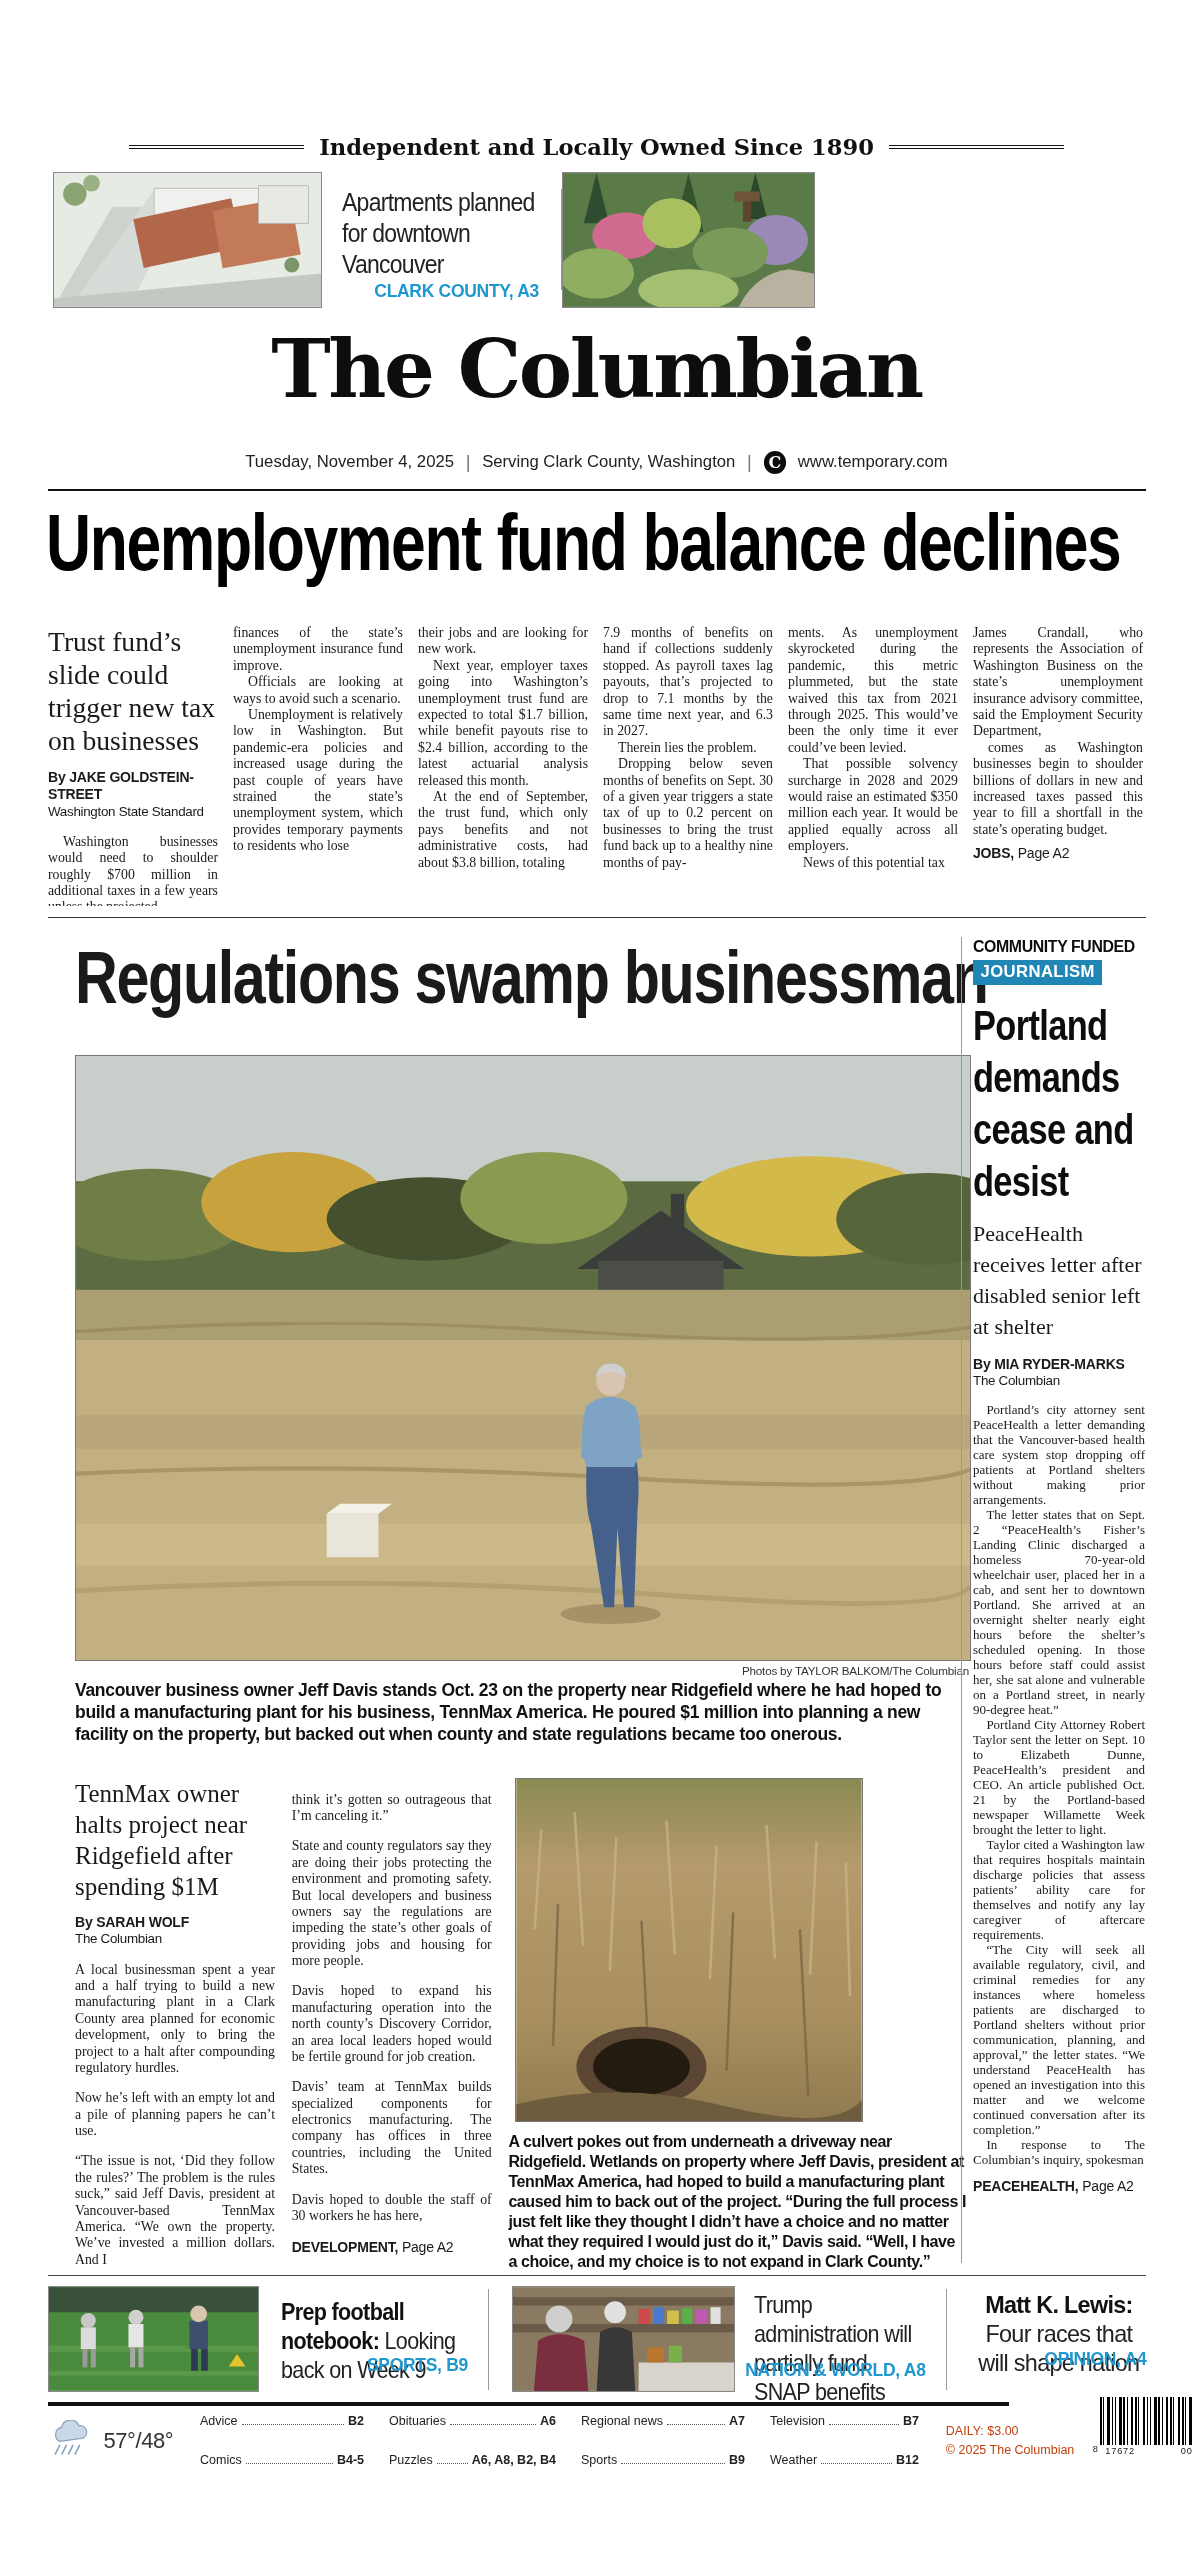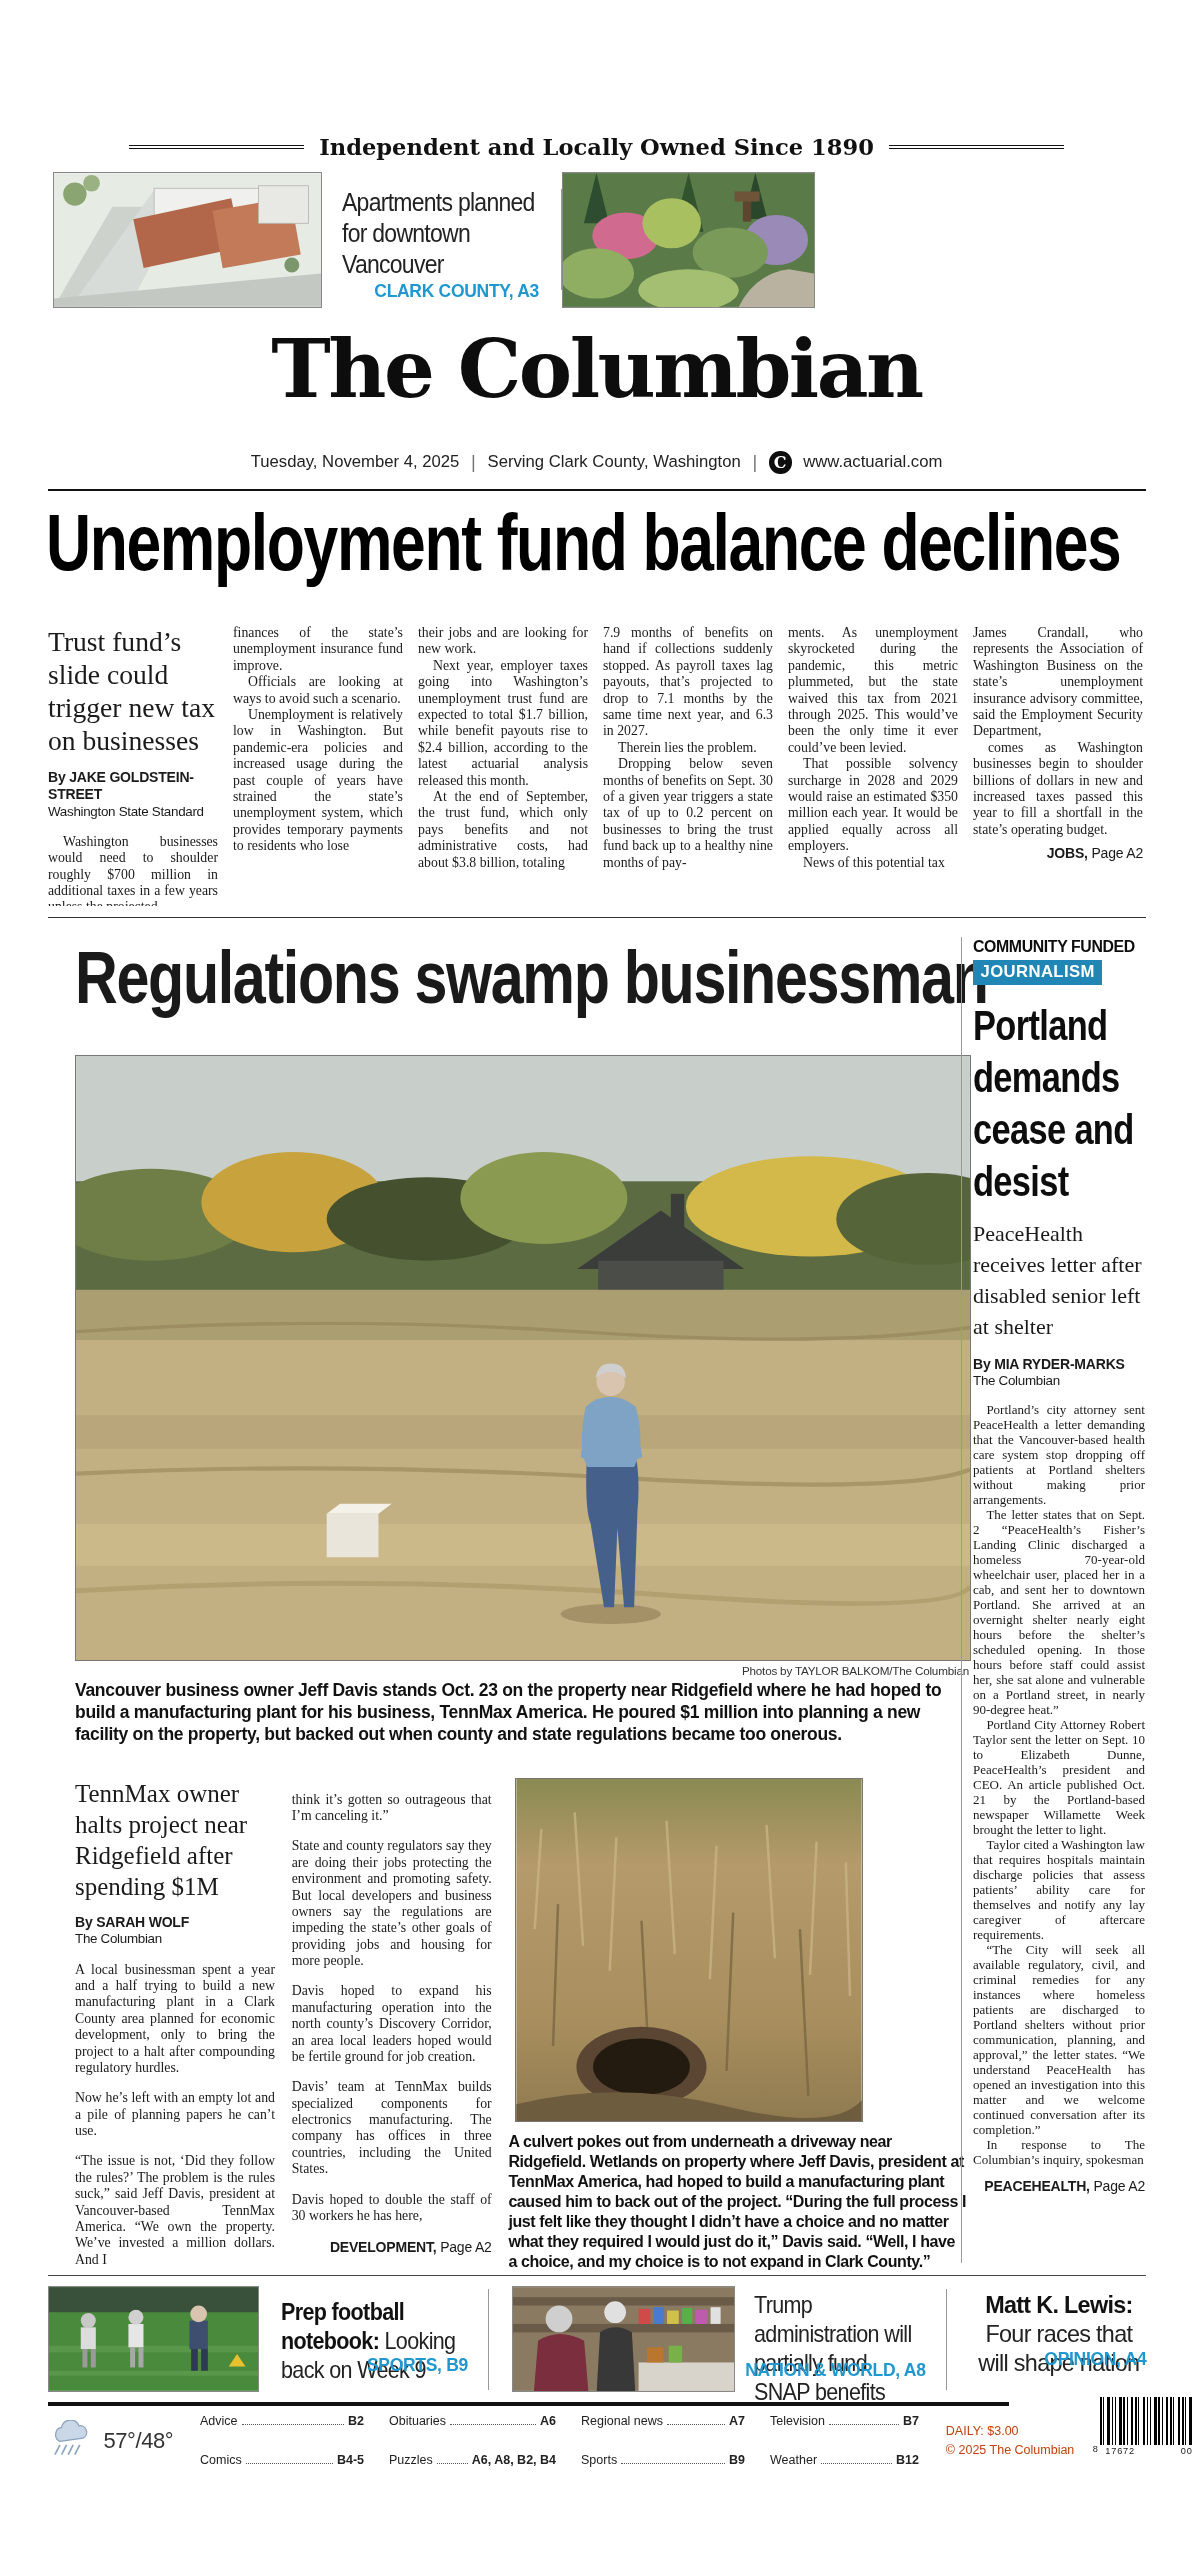--- a/index.html
+++ b/index.html
@@ -34,21 +34,21 @@
   .lead-hl { position:absolute; top:498px; left:46px; font-family:"Liberation Sans", sans-serif; font-weight:700;
              font-size:79px; line-height:90px; letter-spacing:-1.7px; color:#000; white-space:nowrap;
              transform:scaleX(0.79); transform-origin:left top; }
   .lead-cols { position:absolute; top:625px; left:48px; width:1098px; height:281px; display:flex; gap:15px; overflow:hidden; }
   .col { width:170px; flex:none; font-size:13.8px; line-height:16.4px; text-align:justify; }
   .col p { margin:0; text-indent:15px; }
   .cont p:first-child { text-indent:0; }
   .deck { font-size:27.6px; line-height:33px; text-align:left; color:#1a1a1a; margin-bottom:11.7px; }
   .byline { font-family:"Liberation Sans", sans-serif; font-weight:700; font-size:14px; line-height:17.5px; letter-spacing:-0.2px; text-align:left; }
   .byline-org { font-family:"Liberation Sans", sans-serif; font-size:13.4px; line-height:16.7px; letter-spacing:-0.3px; text-align:left; margin-bottom:13.4px; }
-  .jump { font-family:"Liberation Sans", sans-serif; font-size:14px; text-align:right; margin-top:6.7px; letter-spacing:-0.2px; }
+  .jump { font-family:"Liberation Sans", sans-serif; font-size:14px; text-align:left; margin-top:6.7px; letter-spacing:-0.2px; }
   .jump .slug { font-weight:700; }
   .rule-mid { position:absolute; top:917px; left:48px; width:1098px; height:0.8px; background:#333; }
 
   
   .main2 { position:absolute; top:934px; left:75px; width:894px; }
   .reg-hl { font-family:"Liberation Sans", sans-serif; font-weight:700; font-size:75px; line-height:87px; letter-spacing:-1.7px;
             white-space:nowrap; transform:scaleX(0.79); transform-origin:left top; height:99px; }
   .big-photo { width:894px; height:604px; border:0.8px solid #777; margin-top:22px; }
   .credit { font-family:"Liberation Sans", sans-serif; font-size:11.7px; color:#333; text-align:right; margin-top:3.3px; letter-spacing:-0.2px; }
   .caption { font-family:"Liberation Sans", sans-serif; font-weight:700; font-size:17.5px; line-height:22px; letter-spacing:-0.3px; color:#111; margin-top:1.7px; }
@@ -157,21 +157,21 @@
     </div>
   </div>
 
   <div class="nameplate">The Columbian</div>
   <div class="dateline">
     <span>Tuesday, November 4, 2025</span>
     <span class="sep">|</span>
     <span>Serving Clark County, Washington</span>
     <span class="sep">|</span>
     <span class="c-logo">C</span>
-    <span>www.actuarial.com</span>
+    <span>www.temporary.com</span>
   </div>
   <div class="rule-top"></div>
 
   <div class="lead-hl">Unemployment fund balance declines</div>
   <div class="lead-cols">
     <div class="col">
       <div class="deck">Trust fund’s slide could trigger new tax on businesses</div>
       <div class="byline">By JAKE GOLDSTEIN-STREET</div>
       <div class="byline-org">Washington State Standard</div>
       <div>

